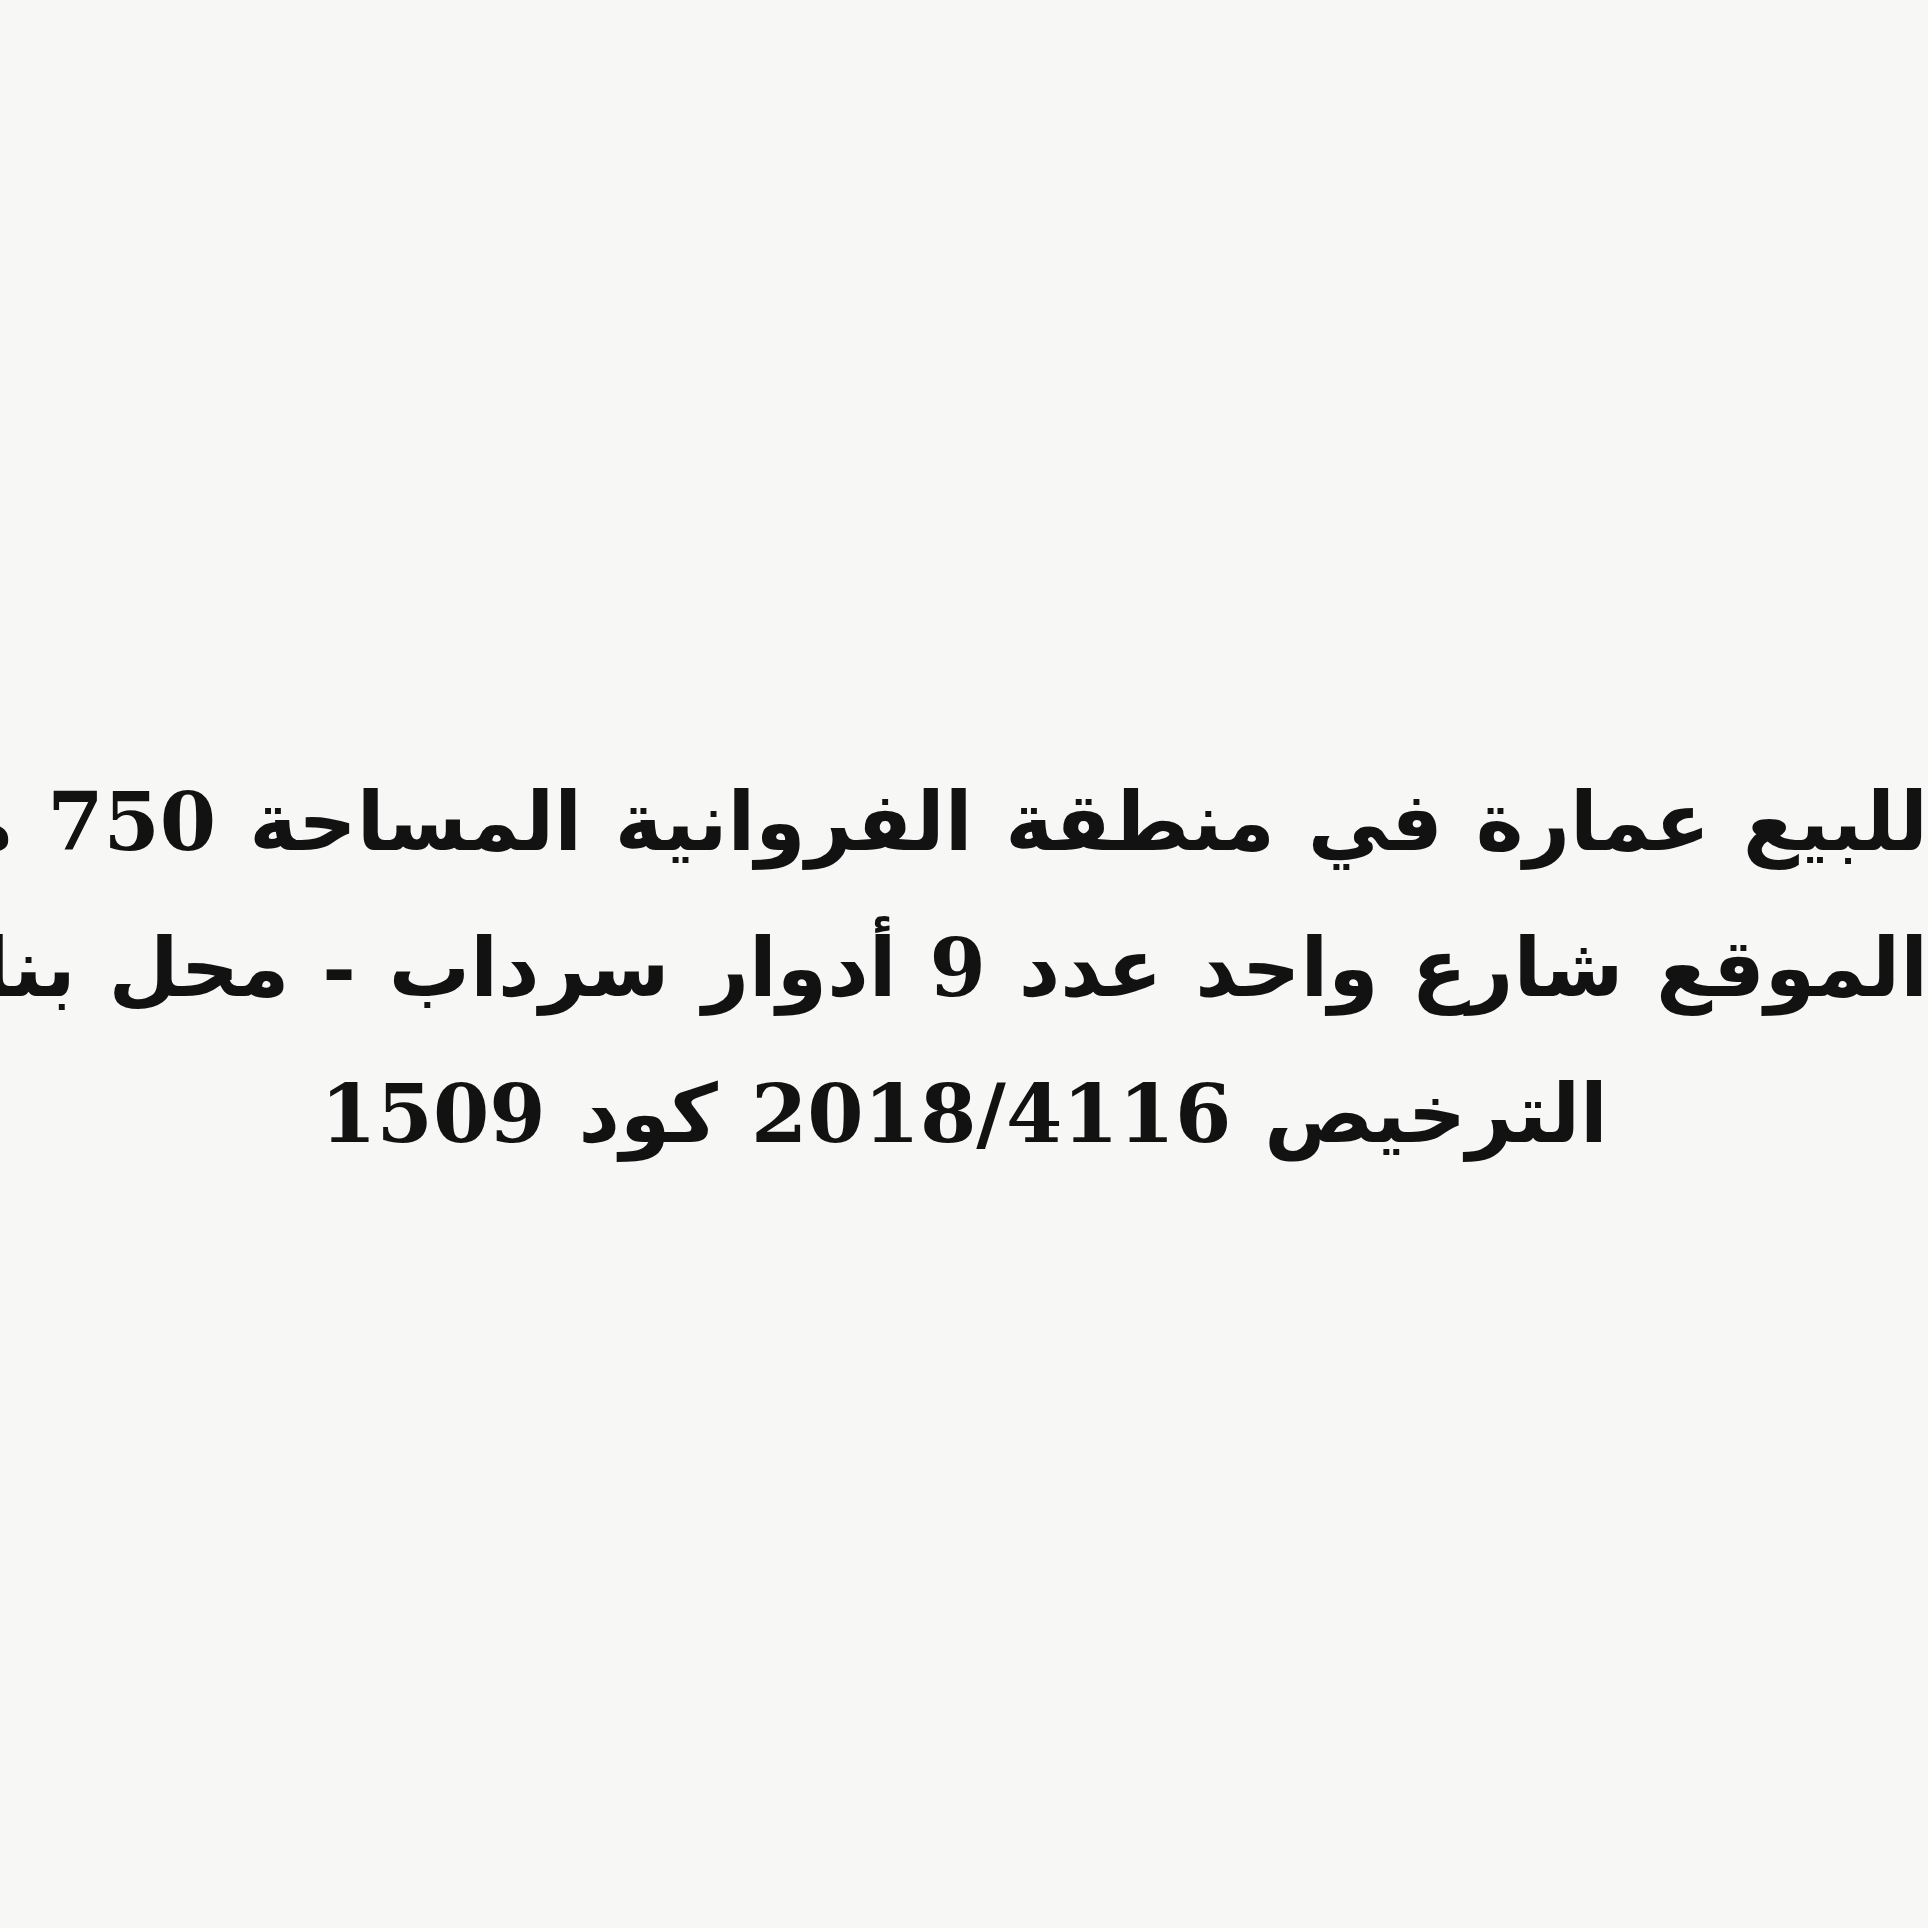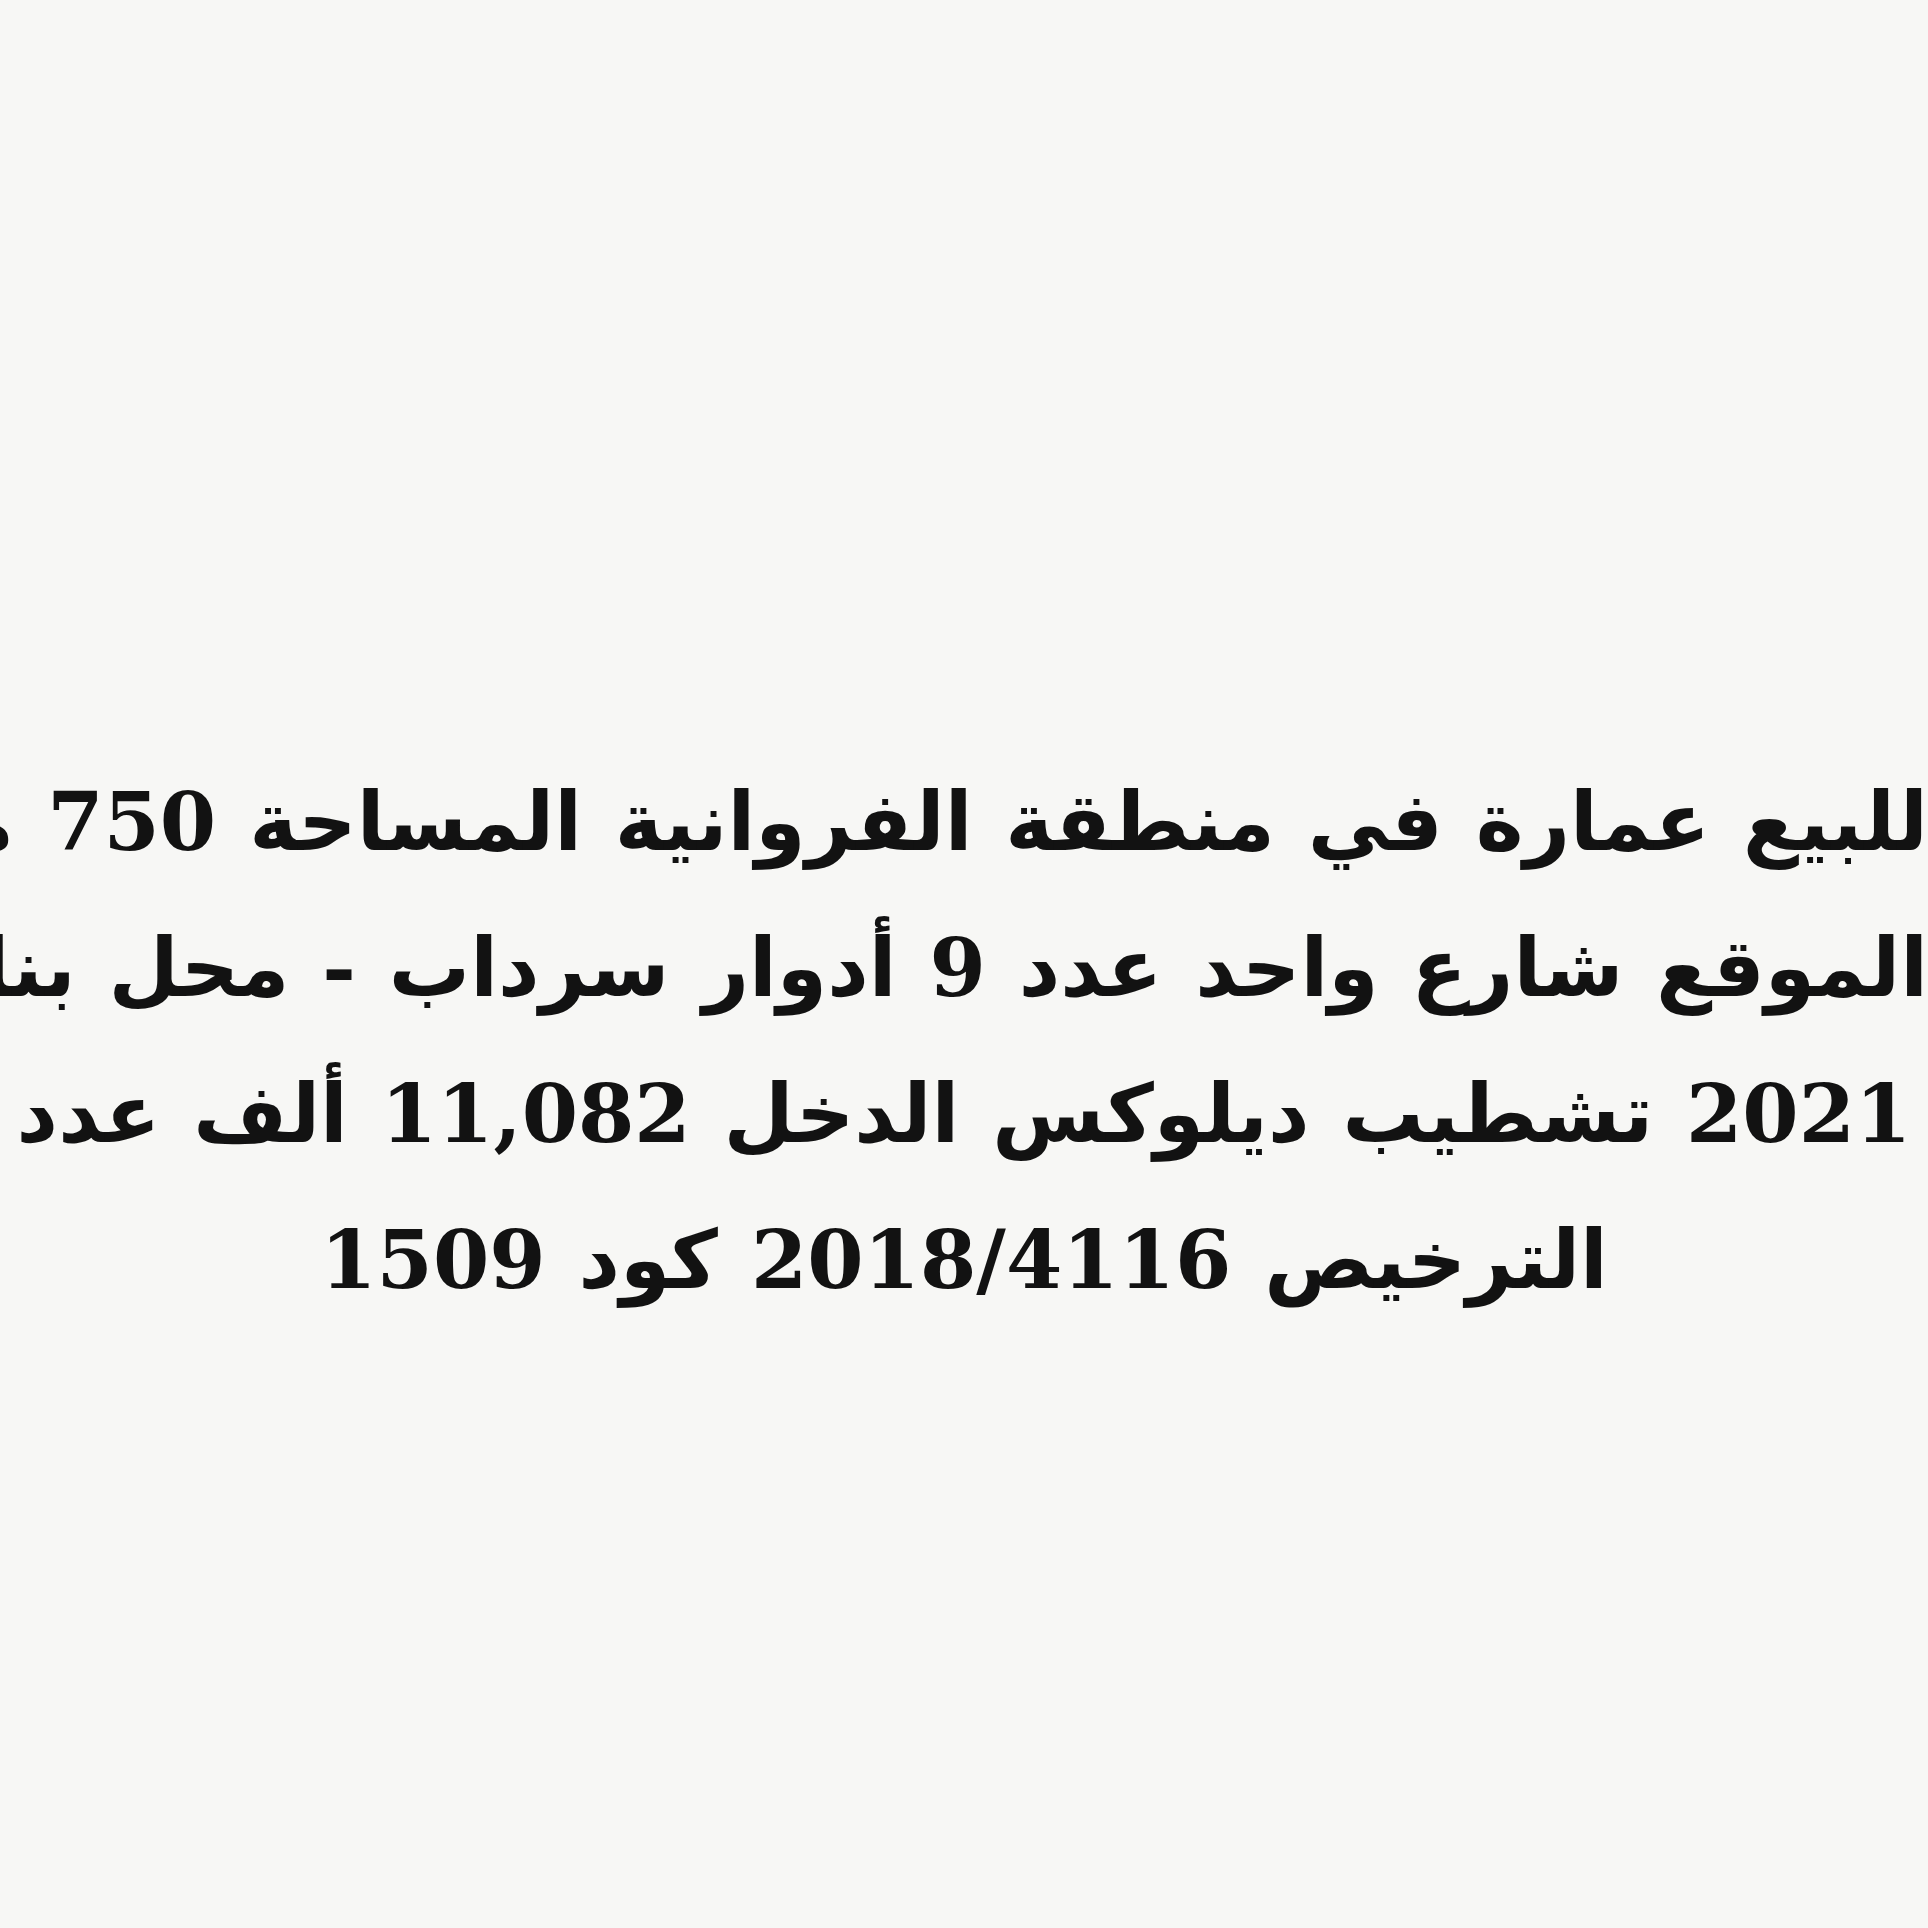--- a/index.html
+++ b/index.html
@@ -32,17 +32,16 @@
     word-spacing: 4.7px;
   }
 </style>
 </head>
 <body>
 
 <div class="canvas">
   <div class="ad-text">
     <div class="ad-line">للبيع عمارة في منطقة الفروانية المساحة 750 متر</div>
     <div class="ad-line">الموقع شارع واحد عدد 9 أدوار سرداب - محل بناء</div>
-    <div class="ad-line">2021 تشطيب ديلوكس الدخل 11,082 ألف عدد</div>
     <div class="ad-line">الترخيص 2018/4116 كود 1509</div>
   </div>
 </div>
 
 
 </body></html>

